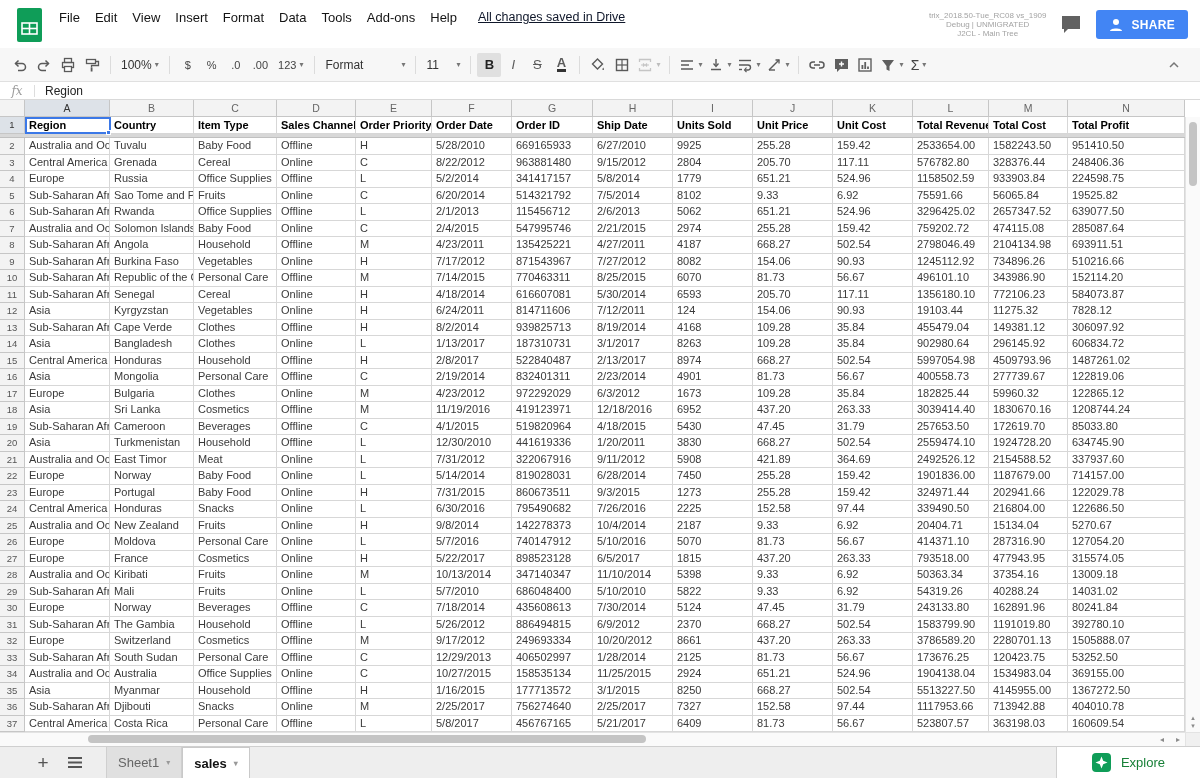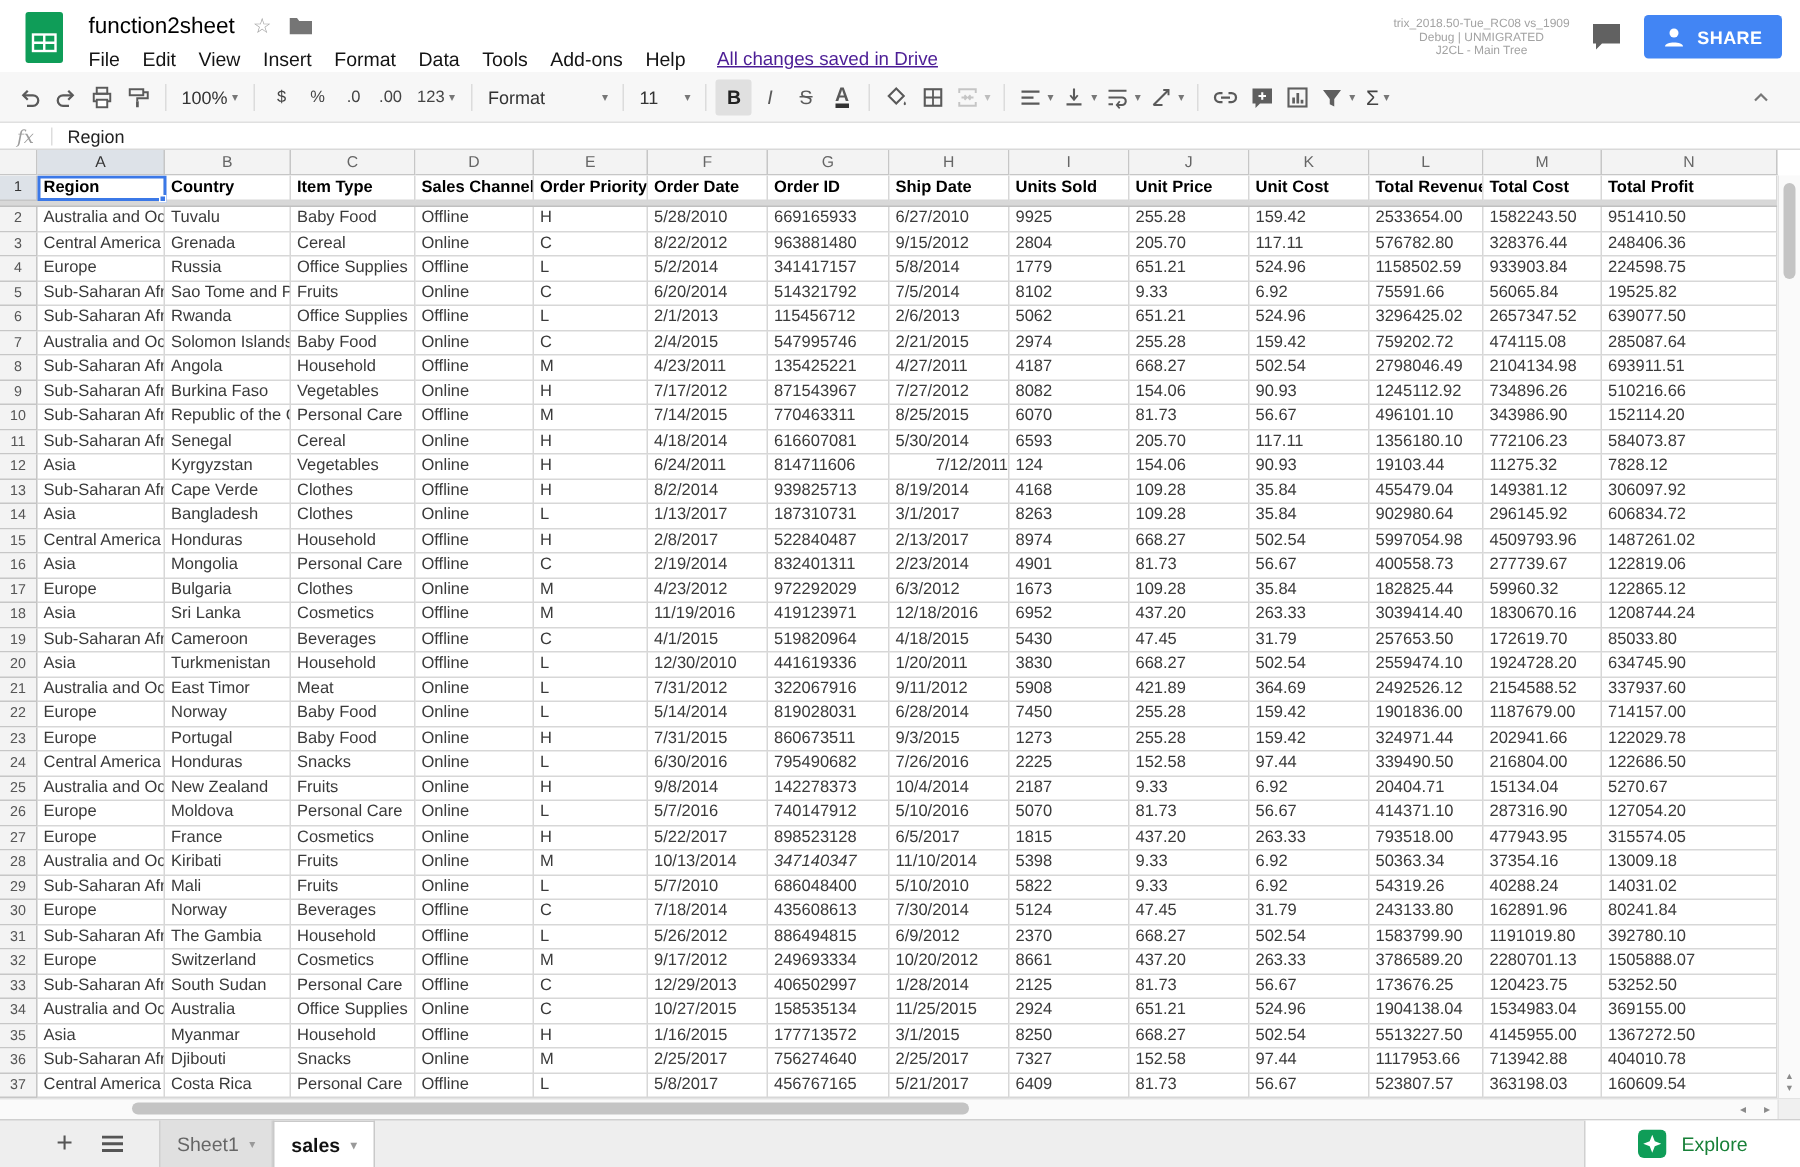--- a/index.html
+++ b/index.html
@@ -9,21 +9,21 @@
   
   .topbar { height:48px; display:flex; align-items:flex-start; padding:6px 12px 0 16px; background:#fff; }
   .logo { width:27px; height:34px; margin-top:2px; }
   .titleblock { margin-left:16px; }
   .titlerow { display:flex; align-items:center; height:22px; }
   .doctitle { font-size:15px; color:#000; }
   .staricon { font-size:14px; color:#9e9e9e; margin-left:12px; }
   .foldericon { margin-left:12px; display:flex; }
   .menurow { display:flex; align-items:center; height:20px; margin-top:1px; }
   .menuitem { font-size:13px; color:#141414; margin-right:15px; cursor:default; }
-  .savedstatus { font-size:12.5px; color:#4c1d95; text-decoration:underline; margin-left:6px; }
+  .savedstatus { font-size:12.5px; color:#0f172a; text-decoration:underline; margin-left:6px; }
   .topright { margin-left:auto; display:flex; align-items:center; gap:14px; padding-top:4px; }
   .debugtext { font-size:8px; line-height:9px; color:#a3a3a3; text-align:center; white-space:pre-line; }
   .commentbtn { display:flex; align-items:center; }
   .sharebtn { background:#4285f4; color:#fff; height:29px; padding:0 13px; border-radius:3px;
     display:flex; align-items:center; gap:8px; font-size:12px; font-weight:bold; letter-spacing:.3px; }
 
   
   .toolbar { height:34px; background:#f7f7f7; border-bottom:1px solid #e0e0e0;
     display:flex; align-items:center; padding:0 8px; }
   .tbi { height:24px; min-width:24px; display:flex; align-items:center; justify-content:center;
@@ -102,29 +102,20 @@
 <div class="topbar">
   <div class="logo">
     <svg width="27" height="34" viewBox="0 0 27 34">
       <rect x="1" y="0" width="25" height="34" rx="2" fill="#0f9d58"></rect>
       <rect x="6" y="15" width="15" height="11" fill="none" stroke="#fff" stroke-width="1.6"></rect>
       <line x1="6" y1="20.5" x2="21" y2="20.5" stroke="#fff" stroke-width="1.6"></line>
       <line x1="13.5" y1="15" x2="13.5" y2="26" stroke="#fff" stroke-width="1.6"></line>
     </svg>
   </div>
   <div class="titleblock">
-    <div class="titlerow">
-      <span class="doctitle">function2sheet</span>
-      <span class="staricon">☆</span>
-      <span class="foldericon">
-        <svg width="15" height="12" viewBox="0 0 15 12">
-            <path d="M0 1 h5 l1.5 2 H15 v9 H0 z" fill="#757575"></path>
-          </svg>
-      </span>
-    </div>
     <div class="menurow">
       <span class="menuitem">File</span>
       <span class="menuitem">Edit</span>
       <span class="menuitem">View</span>
       <span class="menuitem">Insert</span>
       <span class="menuitem">Format</span>
       <span class="menuitem">Data</span>
       <span class="menuitem">Tools</span>
       <span class="menuitem">Add-ons</span>
       <span class="menuitem">Help</span>
@@ -520,21 +511,21 @@
       </div>
       <div class="grow">
         <div class="rnum">12</div>
         <div class="cell" style="width: 85px;">Asia</div>
         <div class="cell" style="width: 84px;">Kyrgyzstan</div>
         <div class="cell" style="width: 83px;">Vegetables</div>
         <div class="cell" style="width: 79px;">Online</div>
         <div class="cell" style="width: 76px;">H</div>
         <div class="cell" style="width: 80px;">6/24/2011</div>
         <div class="cell" style="width: 81px;">814711606</div>
-        <div class="cell" style="width: 80px; text-align: right;">7/12/2011</div>
+        <div class="cell" style="width: 80px;">7/12/2011</div>
         <div class="cell" style="width: 80px;">124</div>
         <div class="cell" style="width: 80px;">154.06</div>
         <div class="cell" style="width: 80px;">90.93</div>
         <div class="cell" style="width: 76px;">19103.44</div>
         <div class="cell" style="width: 79px;">11275.32</div>
         <div class="cell" style="width: 117px;">7828.12</div>
       </div>
       <div class="grow">
         <div class="rnum">13</div>
         <div class="cell" style="width: 85px;">Sub-Saharan Afr</div>
@@ -791,21 +782,21 @@
         <div class="cell" style="width: 117px;">315574.05</div>
       </div>
       <div class="grow">
         <div class="rnum">28</div>
         <div class="cell" style="width: 85px;">Australia and Oc</div>
         <div class="cell" style="width: 84px;">Kiribati</div>
         <div class="cell" style="width: 83px;">Fruits</div>
         <div class="cell" style="width: 79px;">Online</div>
         <div class="cell" style="width: 76px;">M</div>
         <div class="cell" style="width: 80px;">10/13/2014</div>
-        <div class="cell" style="width: 81px; font-style: italic;">347140347</div>
+        <div class="cell" style="width: 81px;">347140347</div>
         <div class="cell" style="width: 80px;">11/10/2014</div>
         <div class="cell" style="width: 80px;">5398</div>
         <div class="cell" style="width: 80px;">9.33</div>
         <div class="cell" style="width: 80px;">6.92</div>
         <div class="cell" style="width: 76px;">50363.34</div>
         <div class="cell" style="width: 79px;">37354.16</div>
         <div class="cell" style="width: 117px;">13009.18</div>
       </div>
       <div class="grow">
         <div class="rnum">29</div>

